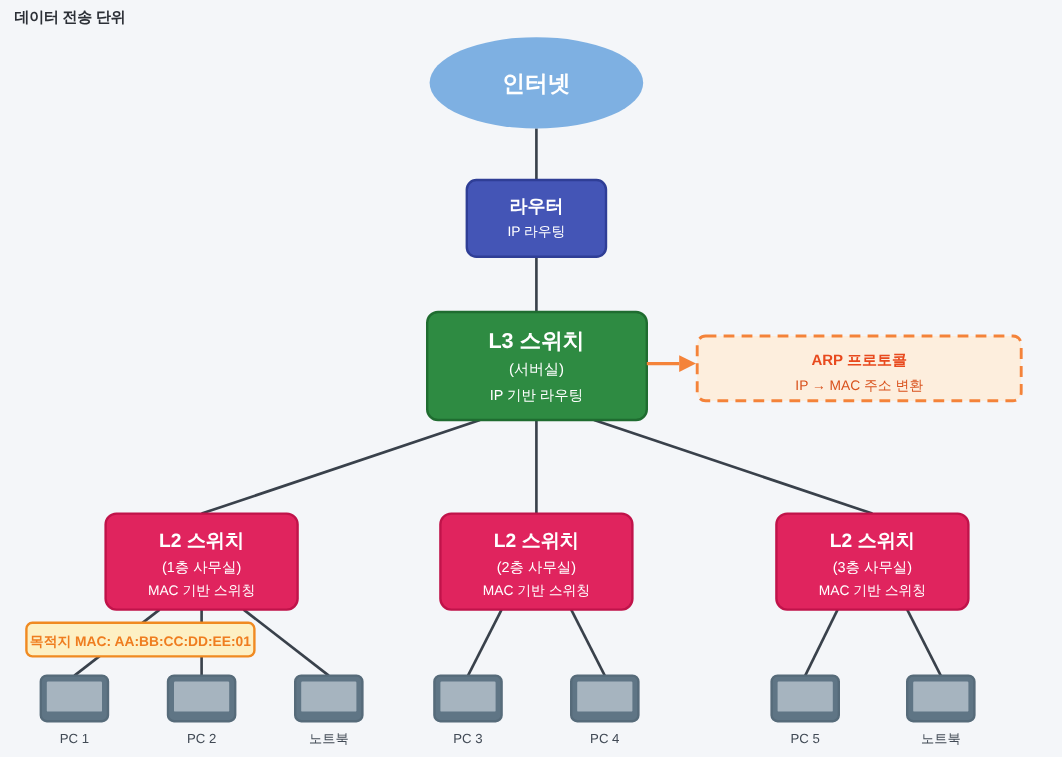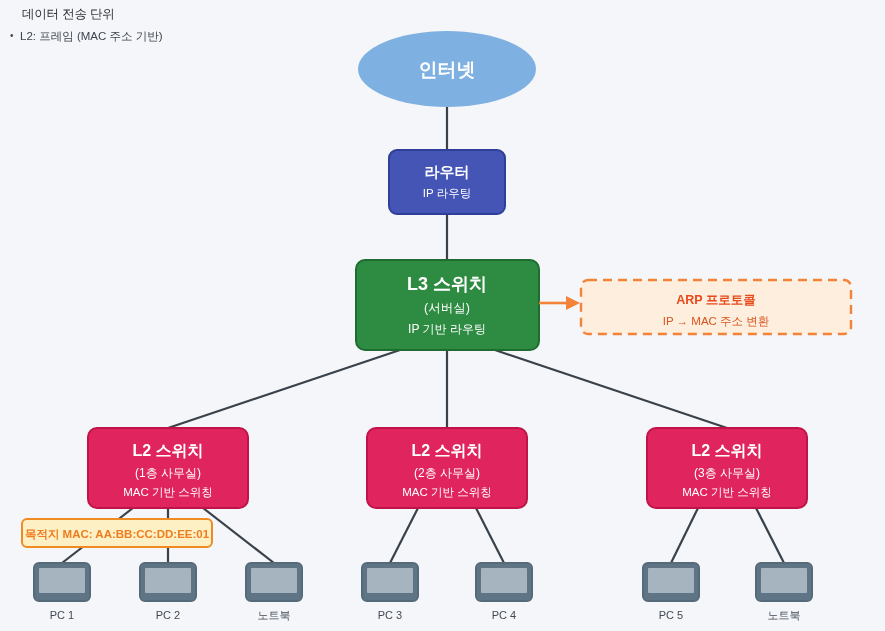--- a/index.html
+++ b/index.html
@@ -20,24 +20,24 @@
     height: 631px;
   }
   .legend {
     position: absolute;
     left: 10px;
     top: 6px;
     width: 290px;
   }
   .legend-title {
     font-size: 12.5px;
-    font-weight: normal;
+    font-weight: bold;
     color: #2b2f36;
     letter-spacing: -0.2px;
-    margin: 0 0 5px 12px;
+    margin: 0 0 5px 2px;
   }
   .legend-list {
     margin: 0;
     padding: 0;
     list-style: none;
   }
   .legend-list li {
     font-size: 11.5px;
     color: #3d4550;
     line-height: 17px;
@@ -97,21 +97,20 @@
   }
 </style>
 </head>
 <body>
 
 <div id="stage">
 
   <div class="legend">
     <div class="legend-title">데이터 전송 단위</div>
     <ul class="legend-list">
-      <li>L2: 프레임 (MAC 주소 기반)</li>
     </ul>
   </div>
 
   <svg class="diagram" viewBox="0 0 885 631">
 
     <g>
       <line class="edge" x1="447" y1="107" x2="447" y2="150"></line>
       <line class="edge" x1="447" y1="214" x2="447" y2="260"></line>
 
       <line class="edge" x1="400" y1="350" x2="168" y2="428"></line>

